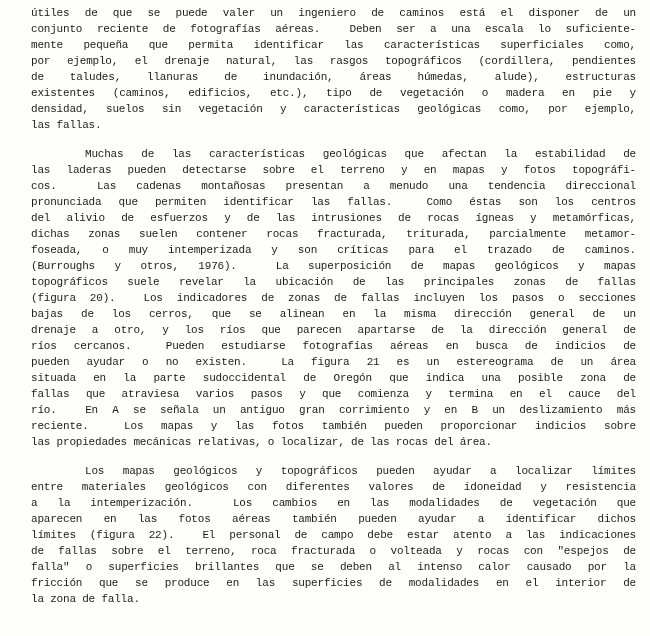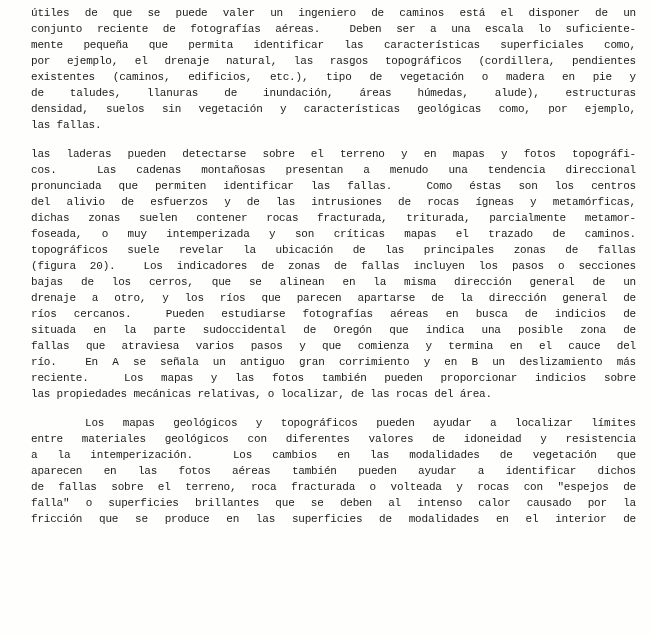--- a/index.html
+++ b/index.html
@@ -42,45 +42,50 @@
 </style>
 </head>
 <body>
 
 <div class="page">
     <div class="paragraph">
       <div class="line">útiles de que se puede valer un ingeniero de caminos está el disponer de un</div>
       <div class="line">conjunto reciente de fotografías aéreas.&nbsp; Deben ser a una escala lo suficiente-</div>
       <div class="line">mente pequeña que permita identificar las características superficiales como,</div>
       <div class="line">por ejemplo, el drenaje natural, las rasgos topográficos (cordillera, pendientes</div>
+      <div class="line">de taludes, llanuras de inundación, áreas húmedas, alude), estructuras</div>
       <div class="line">existentes (caminos, edificios, etc.), tipo de vegetación o madera en pie y</div>
-      <div class="line">de taludes, llanuras de inundación, áreas húmedas, alude), estructuras</div>
       <div class="line">densidad, suelos sin vegetación y características geológicas como, por ejemplo,</div>
       <div class="line last">las fallas.</div>
     </div>
     <div class="paragraph">
+      <div class="line indent">Muchas de las características geológicas que afectan la estabilidad de</div>
       <div class="line">las laderas pueden detectarse sobre el terreno y en mapas y fotos topográfi-</div>
       <div class="line">cos.&nbsp; Las cadenas montañosas presentan a menudo una tendencia direccional</div>
       <div class="line">pronunciada que permiten identificar las fallas.&nbsp; Como éstas son los centros</div>
       <div class="line">del alivio de esfuerzos y de las intrusiones de rocas ígneas y metamórficas,</div>
       <div class="line">dichas zonas suelen contener rocas fracturada, triturada, parcialmente metamor-</div>
-      <div class="line">foseada, o muy intemperizada y son críticas mapas el trazado de caminos.</div>
+      <div class="line">foseada, o muy intemperizada y son críticas para el trazado de caminos.</div>
+      <div class="line">(Burroughs y otros, 1976).&nbsp; La superposición de mapas geológicos y mapas</div>
       <div class="line">topográficos suele revelar la ubicación de las principales zonas de fallas</div>
       <div class="line">(figura 20).&nbsp; Los indicadores de zonas de fallas incluyen los pasos o secciones</div>
       <div class="line">bajas de los cerros, que se alinean en la misma dirección general de un</div>
       <div class="line">drenaje a otro, y los ríos que parecen apartarse de la dirección general de</div>
       <div class="line">ríos cercanos.&nbsp; Pueden estudiarse fotografías aéreas en busca de indicios de</div>
+      <div class="line">pueden ayudar o no existen.&nbsp; La figura 21 es un estereograma de un área</div>
       <div class="line">situada en la parte sudoccidental de Oregón que indica una posible zona de</div>
       <div class="line">fallas que atraviesa varios pasos y que comienza y termina en el cauce del</div>
       <div class="line">río.&nbsp; En A se señala un antiguo gran corrimiento y en B un deslizamiento más</div>
       <div class="line">reciente.&nbsp; Los mapas y las fotos también pueden proporcionar indicios sobre</div>
       <div class="line last">las propiedades mecánicas relativas, o localizar, de las rocas del área.</div>
     </div>
     <div class="paragraph">
       <div class="line indent">Los mapas geológicos y topográficos pueden ayudar a localizar límites</div>
       <div class="line">entre materiales geológicos con diferentes valores de idoneidad y resistencia</div>
       <div class="line">a la intemperización.&nbsp; Los cambios en las modalidades de vegetación que</div>
       <div class="line">aparecen en las fotos aéreas también pueden ayudar a identificar dichos</div>
+      <div class="line">límites (figura 22).&nbsp; El personal de campo debe estar atento a las indicaciones</div>
       <div class="line">de fallas sobre el terreno, roca fracturada o volteada y rocas con "espejos de</div>
       <div class="line">falla" o superficies brillantes que se deben al intenso calor causado por la</div>
       <div class="line">fricción que se produce en las superficies de modalidades en el interior de</div>
+      <div class="line last">la zona de falla.</div>
     </div>
   </div>
 
 </body></html>

